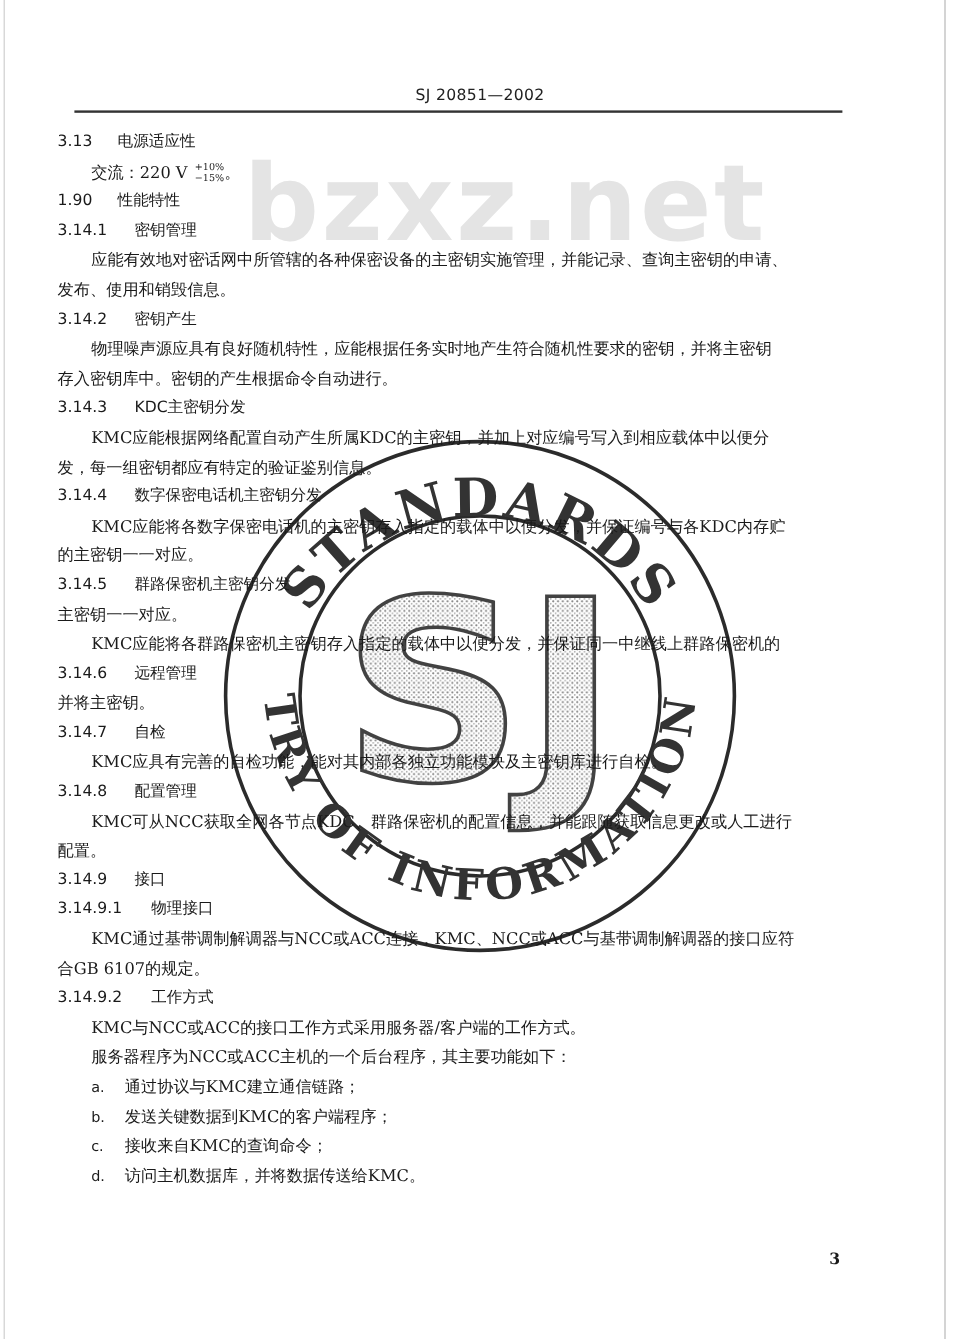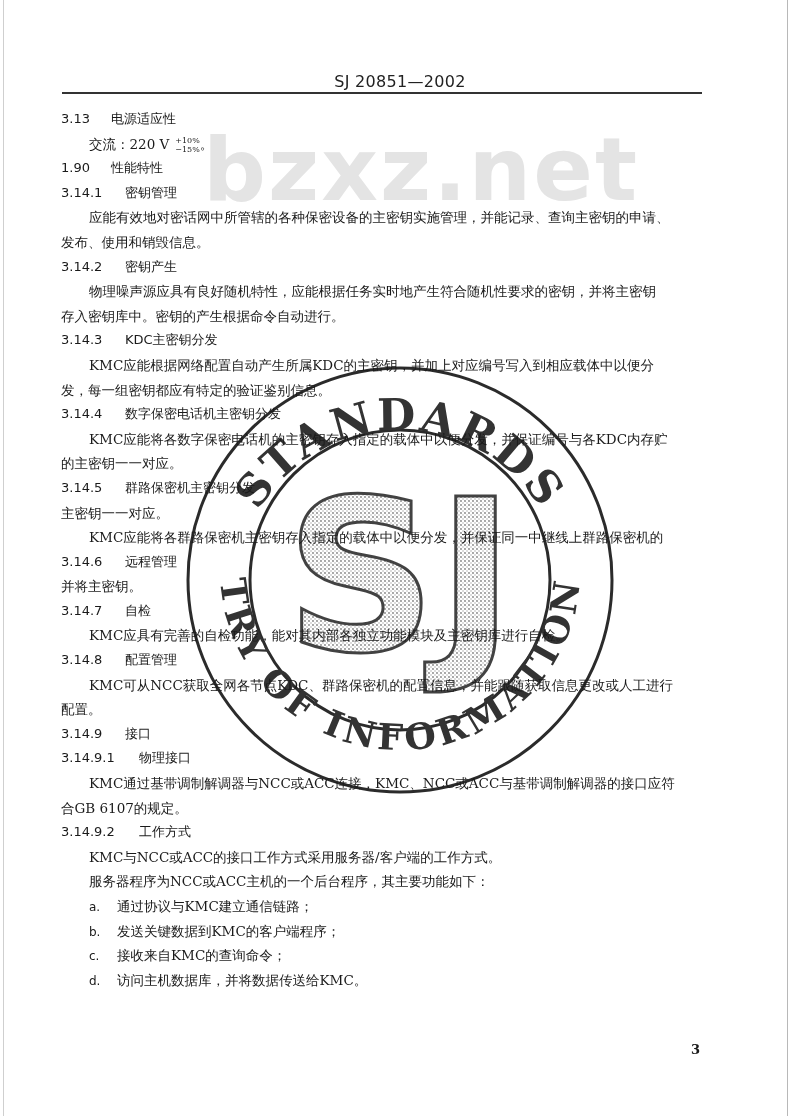--- a/index.html
+++ b/index.html
@@ -4,28 +4,28 @@
   <style>
     html, body { margin: 0; padding: 0; }
     body {
       width: 800px; height: 1116px; background: #ffffff; position: relative; overflow: hidden;
       font-family: "DejaVu Serif", "Liberation Serif", serif; color: #1a1a1a;
     }
     .scan-edge-left { position: absolute; left: 3px; top: 0; width: 1px; height: 1116px; background: #cfcfcf; }
     .scan-edge-right { position: absolute; left: 787px; top: 0; width: 1px; height: 1116px; background: #b8b8b8; }
     .header {
       position: absolute; left: 0; top: 72px; width: 800px; text-align: center;
-      font-family: "DejaVu Sans", "Liberation Sans", sans-serif; font-size: 16px; letter-spacing: 0.3px; color: #222;
+      font-family: "DejaVu Sans", "Liberation Sans", sans-serif; font-size: 13px; letter-spacing: 0.3px; color: #222;
     }
     .header-rule { position: absolute; left: 62px; top: 92px; width: 640px; height: 2px; background: #333; }
     .watermark {
       position: absolute; left: 203px; top: 126px; font-family: "DejaVu Sans", "Liberation Sans", sans-serif;
       font-weight: bold; font-size: 88px; color: #e4e4e4; letter-spacing: 2px; line-height: 1; z-index: 0;
     }
-    .content { position: absolute; left: 61px; top: 107px; width: 640px; z-index: 2; }
+    .content { position: absolute; left: 48px; top: 107px; width: 640px; z-index: 2; }
     .line { height: 24.6px; line-height: 24.6px; font-size: 13.5px; white-space: nowrap; }
     .heading { font-family: "DejaVu Sans", "Liberation Sans", sans-serif; font-size: 13px; }
     .heading .num { display: inline-block; font-weight: normal; }
     .heading .num.w1 { width: 50px; }
     .heading .num.w2 { width: 64px; }
     .heading .num.w3 { width: 78px; }
     .indent { padding-left: 28px; }
     .list-item { padding-left: 28px; }
     .list-item .marker { display: inline-block; width: 28px; font-family: "DejaVu Sans", "Liberation Sans", sans-serif; font-size: 12px; }
     .sup-sub { display: inline-block; vertical-align: middle; font-size: 8px; line-height: 9px; margin-left: 6px; }

